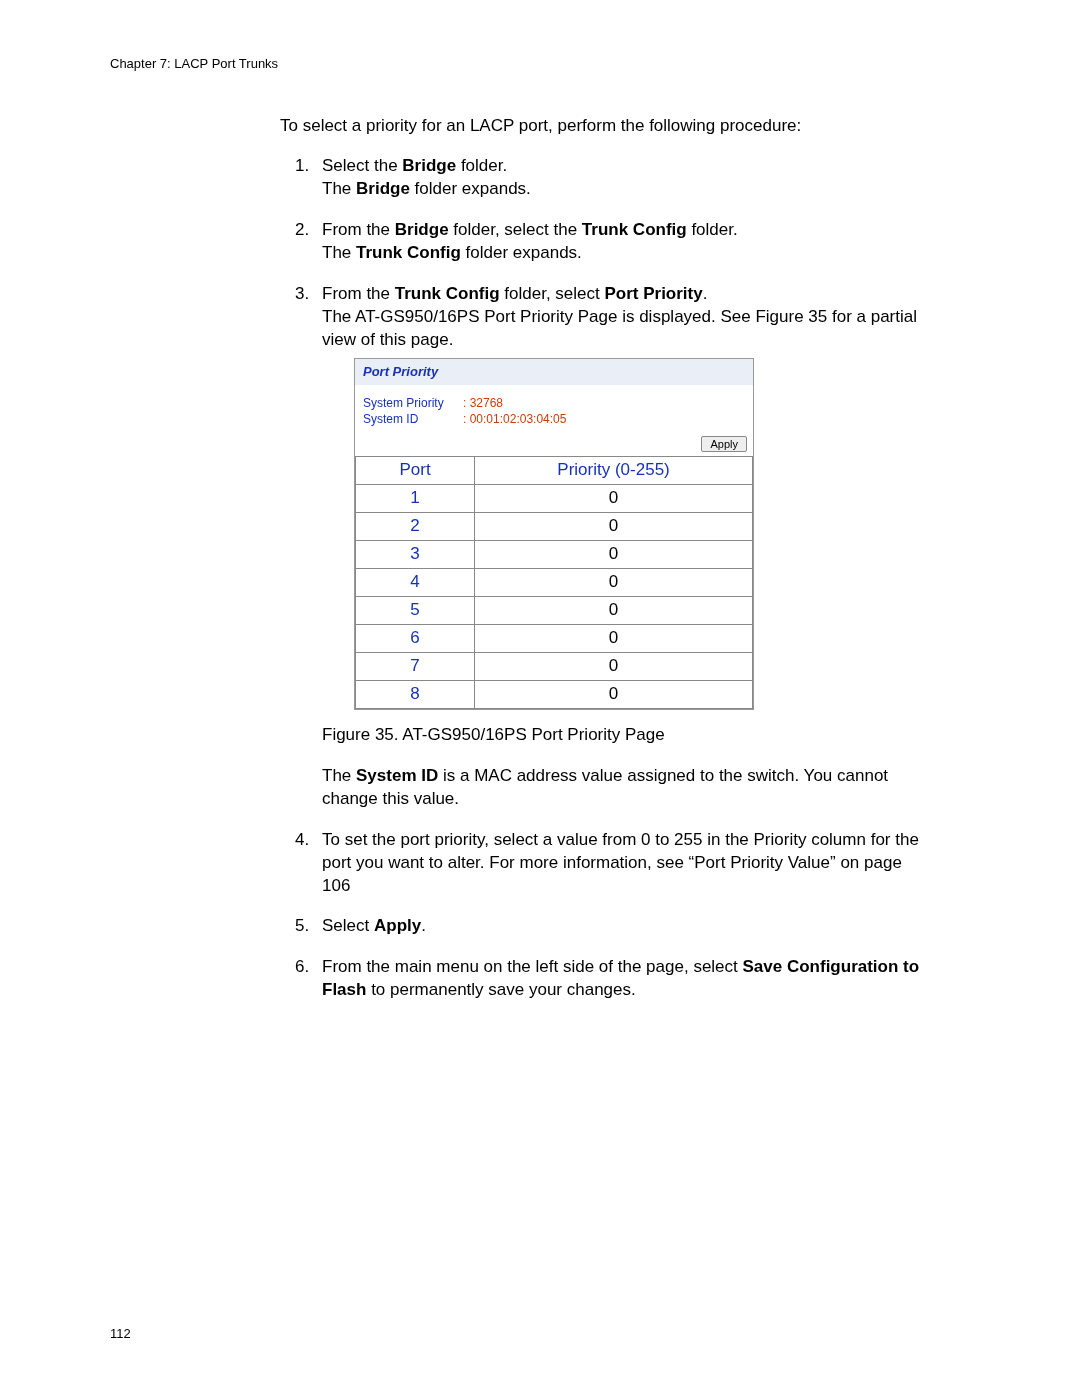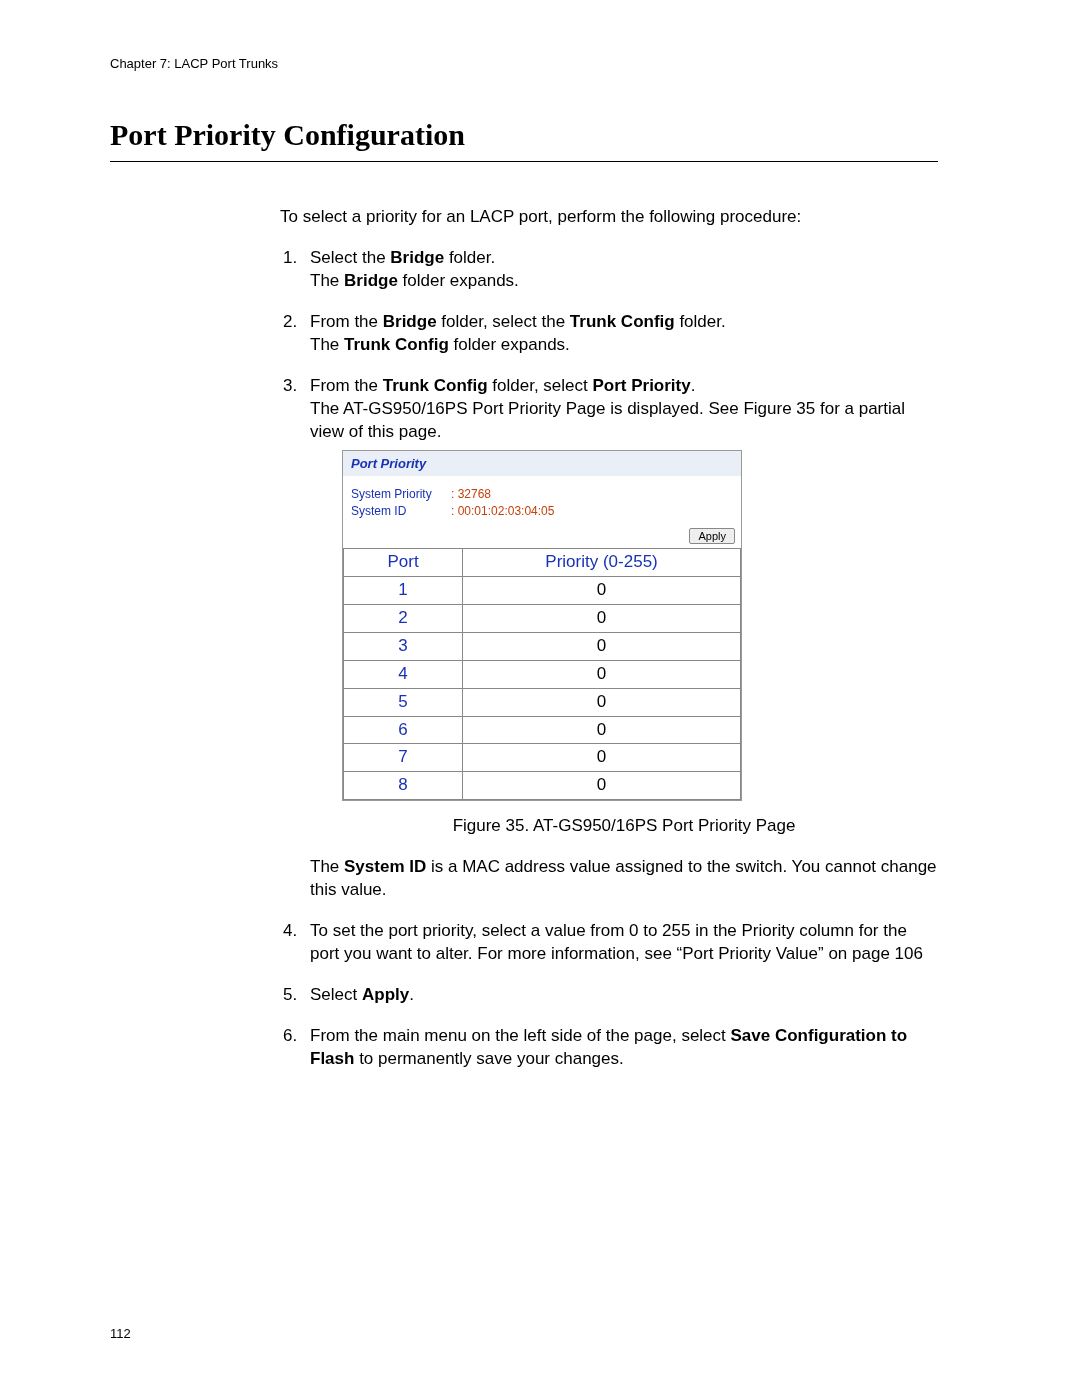--- a/index.html
+++ b/index.html
@@ -30,21 +30,21 @@
     border-bottom: 1px solid #000;
     margin-bottom: 44px;
   }
   .body-col {
     margin-left: 170px;
   }
   .para {
     margin-bottom: 18px;
   }
   ol.steps {
-    margin: 0;
+    margin: 12px;
     padding-left: 22px;
   }
   ol.steps > li {
     margin-bottom: 18px;
     padding-left: 8px;
   }
   .bold { font-weight: bold; }
 
   
   .figure-wrap {
@@ -104,37 +104,35 @@
   .pp-table th {
     color: #1832b4;
   }
   .pp-table td.port {
     color: #1832b4;
     width: 30%;
   }
   .pp-table th.port-h { width: 30%; }
   .pp-table td.prio { color:#000; }
   .figure-caption {
-    text-align: center;
     margin: 14px 0 18px -32px;
   }
   .page-number {
     position: absolute;
     bottom: 54px;
     left: 110px;
     font-size: 13px;
   }
 </style>
 </head>
 <body>
 
 <div class="page">
   <div class="chapter-header">Chapter 7: LACP Port Trunks</div>
 
-  <div class="section-title">Port Priority Configuration</div>
 
   <div class="body-col">
     <div class="para">To select a priority for an LACP port, perform the following procedure:</div>
 
     <ol class="steps">
       <li>
         <span>Select the </span><span class="bold">Bridge</span><span> folder.</span><br>
         <span>The </span><span class="bold">Bridge</span><span> folder expands.</span>
       </li>
 

